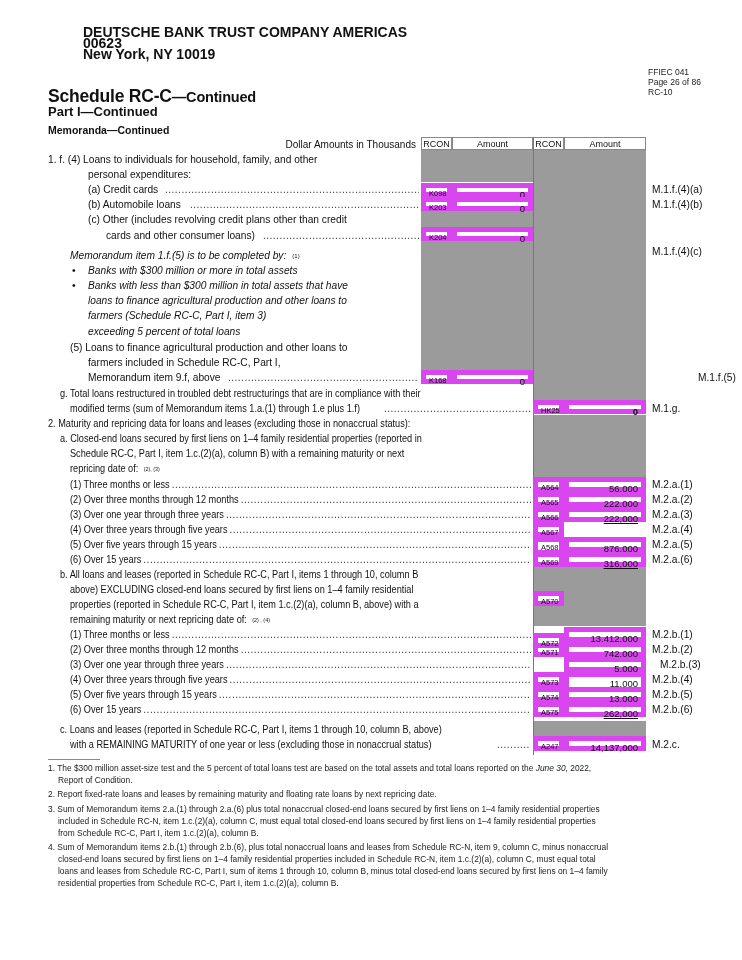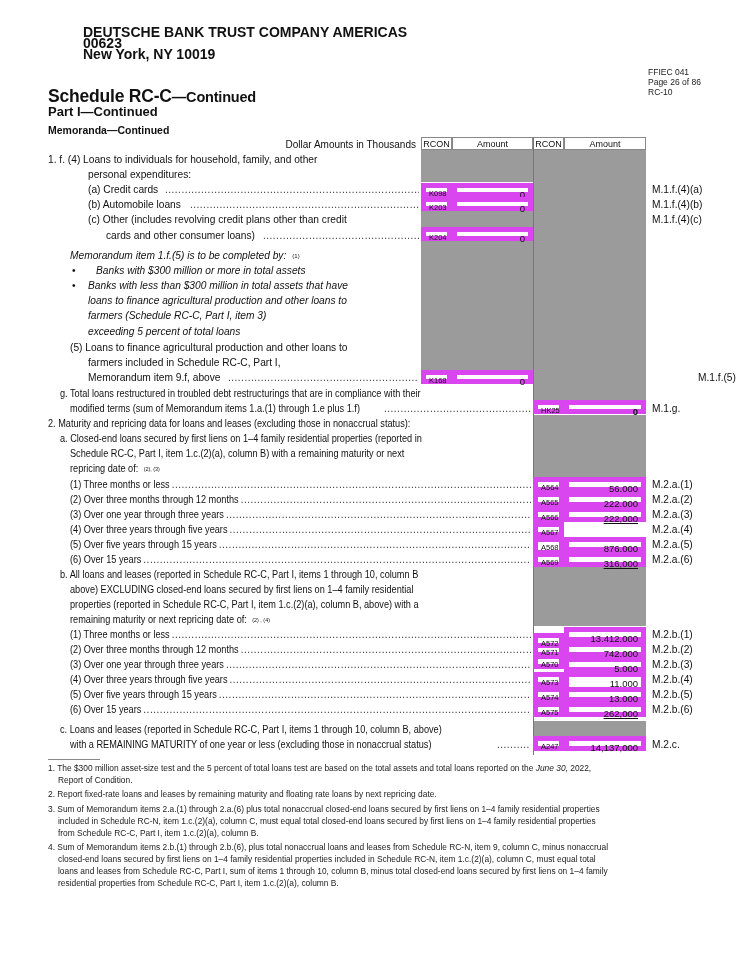--- a/index.html
+++ b/index.html
@@ -83,25 +83,25 @@
 <div class="dots" style="left:190px;top:197px;width:229px;">.....................................................................................................</div>
 <div class="cell rc colA-rc" style="top:197px;">K203</div>
 <div class="cell amt colA-amt" style="top:197px;">0</div>
 <div class="code" style="top:197px;">M.1.f.(4)(b)</div>
 
 <div class="line" style="left:88px;top:212px;">(c) Other (includes revolving credit plans other than credit</div>
 <div class="line" style="left:106px;top:228px;">cards and other consumer loans)</div>
 <div class="dots" style="left:263px;top:228px;width:156px;">.....................................................................................................</div>
 <div class="cell rc colA-rc" style="top:227px;">K204</div>
 <div class="cell amt colA-amt" style="top:227px;">0</div>
-<div class="code" style="top:212px;text-align:right;">M.1.f.(4)(c)</div>
+<div class="code" style="top:244px;text-align:right;">M.1.f.(4)(c)</div>
 
 <div class="line it" style="left:70px;top:248px;"><span>Memorandum item 1.f.(5) is to be completed by:</span><span class="sup">(1)</span></div>
 <div class="line" style="left:72px;top:263px;">•</div>
-<div class="line it" style="left:88px;top:263px;margin-left:8px;">Banks with $300 million or more in total assets</div>
+<div class="line it" style="left:88px;top:263px;">Banks with $300 million or more in total assets</div>
 <div class="line" style="left:72px;top:278px;">•</div>
 <div class="line it" style="left:88px;top:278px;">Banks with less than $300 million in total assets that have</div>
 <div class="line it" style="left:88px;top:293px;">loans to finance agricultural production and other loans to</div>
 <div class="line it" style="left:88px;top:308px;">farmers (Schedule RC-C, Part I, item 3)</div>
 <div class="line it" style="left:88px;top:324px;">exceeding 5 percent of total loans</div>
 
 <div class="line" style="left:70px;top:340px;">(5) Loans to finance agricultural production and other loans to</div>
 <div class="line" style="left:88px;top:355px;">farmers included in Schedule RC-C, Part I,</div>
 <div class="line" style="left:88px;top:370px;">Memorandum item 9.f, above</div>
 <div class="dots" style="left:228px;top:370px;width:191px;">.....................................................................................................</div>
@@ -155,33 +155,33 @@
   </div>
 
 <div class="line narrow" style="left:60px;top:567px;">b. All loans and leases (reported in Schedule RC-C, Part I, items 1 through 10, column B</div>
 <div class="line narrow" style="left:70px;top:582px;">above) EXCLUDING closed-end loans secured by first liens on 1–4 family residential</div>
 <div class="line narrow" style="left:70px;top:597px;">properties (reported in Schedule RC-C, Part I, item 1.c.(2)(a), column B, above) with a</div>
 <div class="line narrow" style="left:70px;top:612px;"><span>remaining maturity or next repricing date of:</span><span class="sup">(2) , (4)</span></div>
 
 <div id="rows2b">
     <div class="line narrow" style="left:70px;top:627px;">(1)  Three months or less</div>
        <div class="dots" style="left: 171.717px; top: 627px; width: 359.283px; z-index: 0;">........................................................................................................................................................................................................</div>
-       <div class="cell rc colB-rc" style="top:654px;height:15px;">A570</div>
+       <div class="cell rc colB-rc" style="top:591px;height:15px;">A570</div>
        <div class="cell amt u colB-amt" style="top:627px;height:15px;">13,412,000</div>
        <div class="code" style="top:627px;">M.2.b.(1)</div>
     <div class="line narrow" style="left:70px;top:642px;">(2)  Over three months through 12 months</div>
        <div class="dots" style="left: 240.694px; top: 642px; width: 290.306px; z-index: 0;">........................................................................................................................................................................................................</div>
        <div class="cell rc colB-rc" style="top:642px;height:15px;">A571</div>
        <div class="cell amt u colB-amt" style="top:642px;height:15px;">742,000</div>
        <div class="code" style="top:642px;">M.2.b.(2)</div>
     <div class="line narrow" style="left:70px;top:657px;">(3)  Over one year through three years</div>
        <div class="dots" style="left: 225.914px; top: 657px; width: 305.086px; z-index: 0;">........................................................................................................................................................................................................</div>
        <div class="cell rc colB-rc" style="top:633px;height:15px;">A572</div>
        <div class="cell amt u colB-amt" style="top:657px;height:15px;">5,000</div>
-       <div class="code" style="top:657px;">M.2.b.(3)</div>
+       <div class="code" style="top:657px;margin-left:8px;">M.2.b.(3)</div>
     <div class="line narrow" style="left:70px;top:672px;">(4)  Over three years through five years</div>
        <div class="dots" style="left: 229.472px; top: 672px; width: 301.528px; z-index: 0;">........................................................................................................................................................................................................</div>
        <div class="cell rc colB-rc" style="top:672px;height:15px;">A573</div>
        <div class="cell amt u colB-amt" style="top:672px;height:23px;">11,000</div>
        <div class="code" style="top:672px;">M.2.b.(4)</div>
     <div class="line narrow" style="left:70px;top:687px;">(5)  Over five years through 15 years</div>
        <div class="dots" style="left: 218.77px; top: 687px; width: 312.23px; z-index: 0;">........................................................................................................................................................................................................</div>
        <div class="cell rc colB-rc" style="top:687px;height:15px;">A574</div>
        <div class="cell amt u colB-amt" style="top:687px;height:15px;">13,000</div>
        <div class="code" style="top:687px;">M.2.b.(5)</div>

